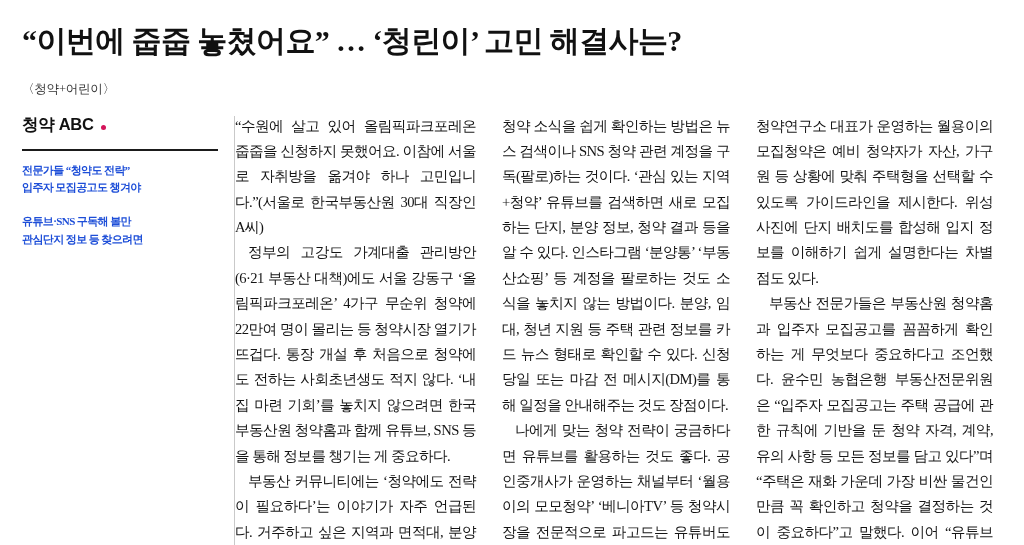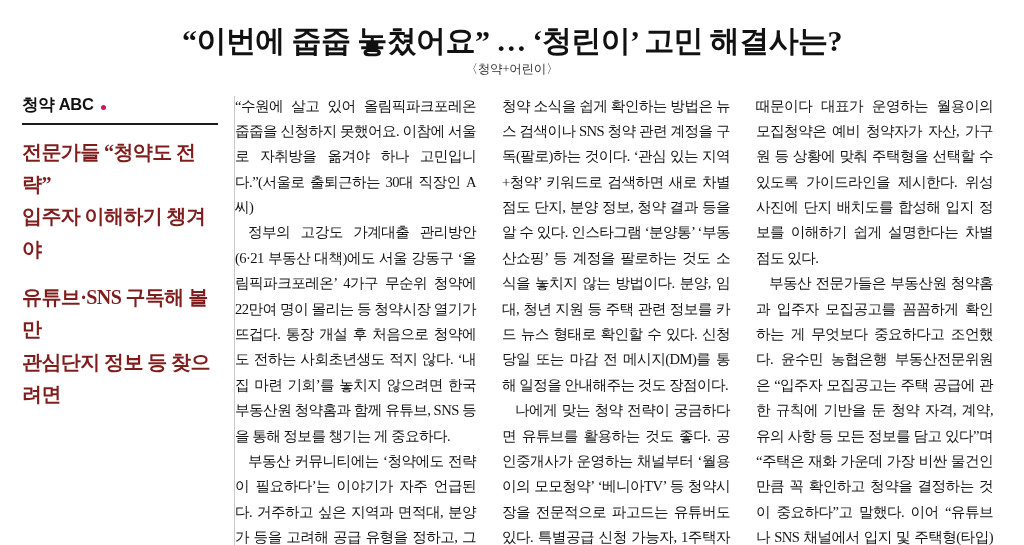--- a/index.html
+++ b/index.html
@@ -17,36 +17,35 @@
   .page {
     position: relative;
     width: 1024px;
     height: 545px;
     box-sizing: border-box;
     padding: 14px 22px 10px 22px;
   }
 
   
   .headline-block {
-    text-align: center;
     padding-top: 8px;
   }
   .headline {
     font-family: "Liberation Serif", serif;
     font-size: 30px;
     font-weight: bold;
     letter-spacing: -0.6px;
     color: #111111;
     line-height: 1.25;
   }
   .subhead {
     font-family: "Liberation Serif", serif;
     font-size: 12.5px;
     color: #333333;
-    margin-top: 1px;
+    margin-top: 21px;
     letter-spacing: -0.2px;
   }
 
   
   .columns {
     display: flex;
     margin-top: 16px;
     align-items: stretch;
   }
   .col {
@@ -72,21 +71,21 @@
     background: #c9c9c9;
     align-self: stretch;
     margin: 2px 0 0 0;
   }
 
   
   .kicker-row {
     display: flex;
     align-items: center;
     gap: 7px;
-    padding-bottom: 7px;
+    padding-bottom: 13px;
   }
   .kicker {
     font-family: "Liberation Sans", sans-serif;
     font-weight: bold;
     font-size: 16.5px;
     color: #111111;
     letter-spacing: -0.3px;
   }
   .kicker-dot {
     display: inline-block;
@@ -96,25 +95,25 @@
     background: #d4145a;
     margin-top: 6px;
   }
   .kicker-rule {
     height: 2px;
     background: #1b1b1b;
     margin-bottom: 11px;
   }
   .side-lead {
     font-family: "Liberation Serif", serif;
-    font-size: 20px;
+    font-size: 11px;
     font-weight: bold;
     line-height: 1.62;
     letter-spacing: -0.6px;
-    color: #7f1d1d;
+    color: #1d4ed8;
   }
   .side-lead .line { display: block; }
   .side-gap { height: 16px; }
 
   
   .body-text {
     font-family: "Liberation Serif", serif;
     font-size: 14.6px;
     line-height: 1.74;
     letter-spacing: -0.55px;
@@ -144,50 +143,50 @@
 
     <div class="col col-sidebar">
       <div class="kicker-row">
         <span class="kicker">청약 ABC</span>
         <span class="kicker-dot"></span>
       </div>
       <div class="kicker-rule"></div>
 
       <div class="side-lead">
         <span class="line">전문가들 “청약도 전략”</span>
-        <span class="line">입주자 이해하기 챙겨야</span>
+        <span class="line">입주자 모집공고도 챙겨야</span>
       </div>
 
       <div class="side-gap"></div>
 
       <div class="side-lead">
         <span class="line">유튜브·SNS 구독해 볼만</span>
         <span class="line">관심단지 정보 등 찾으려면</span>
       </div>
     </div>
 
     <div class="vrule"></div>
 
     <div class="col col-body first">
       <div class="body-text">
-        <p class="no-indent">“수원에 살고 있어 올림픽파크포레온 줍줍을 신청하지 못했어요. 이참에 서울로 자취방을 옮겨야 하나 고민입니다.”(서울로 출퇴근하는 30대 직장인 A씨)</p>
+        <p class="no-indent">“수원에 살고 있어 올림픽파크포레온 줍줍을 신청하지 못했어요. 이참에 서울로 자취방을 옮겨야 하나 고민입니다.”(서울로 한국부동산원 30대 직장인 A씨)</p>
         <p>정부의 고강도 가계대출 관리방안(6·21 부동산 대책)에도 서울 강동구 ‘올림픽파크포레온’ 4가구 무순위 청약에 22만여 명이 몰리는 등 청약시장 열기가 뜨겁다. 통장 개설 후 처음으로 청약에도 전하는 사회초년생도 적지 않다. ‘내 집 마련 기회’를 놓치지 않으려면 한국부동산원 청약홈과 함께 유튜브, SNS 등을 통해 정보를 챙기는 게 중요하다.</p>
         <p>부동산 커뮤니티에는 ‘청약에도 전략이 필요하다’는 이야기가 자주 언급된다. 거주하고 싶은 지역과 면적대, 분양가 등을 고려해 공급 유형을 정하고, 그에 따른 신청 조건을 미리 준비해야 하기 때문이다.</p>
       </div>
     </div>
 
     <div class="col col-body">
       <div class="body-text">
-        <p class="no-indent">청약 소식을 쉽게 확인하는 방법은 뉴스 검색이나 SNS 청약 관련 계정을 구독(팔로)하는 것이다. ‘관심 있는 지역+청약’ 키워드로 검색하면 새로 차별점도 단지, 분양 정보, 청약 결과 등을 알 수 있다. 인스타그램 ‘분양통’ ‘부동산쇼핑’ 등 계정을 팔로하는 것도 소식을 놓치지 않는 방법이다. 분양, 임대, 청년 지원 등 주택 관련 정보를 카드 뉴스 형태로 확인할 수 있다. 신청 당일 또는 마감 전 메시지(DM)를 통해 일정을 안내해주는 것도 장점이다.</p>
+        <p class="no-indent">청약 소식을 쉽게 확인하는 방법은 뉴스 검색이나 SNS 청약 관련 계정을 구독(팔로)하는 것이다. ‘관심 있는 지역+청약’ 유튜브를 검색하면 새로 모집하는 단지, 분양 정보, 청약 결과 등을 알 수 있다. 인스타그램 ‘분양통’ ‘부동산쇼핑’ 등 계정을 팔로하는 것도 소식을 놓치지 않는 방법이다. 분양, 임대, 청년 지원 등 주택 관련 정보를 카드 뉴스 형태로 확인할 수 있다. 신청 당일 또는 마감 전 메시지(DM)를 통해 일정을 안내해주는 것도 장점이다.</p>
         <p>나에게 맞는 청약 전략이 궁금하다면 유튜브를 활용하는 것도 좋다. 공인중개사가 운영하는 채널부터 ‘월용이의 모모청약’ ‘베니아TV’ 등 청약시장을 전문적으로 파고드는 유튜버도 있다. 특별공급 신청 가능자, 1주택자 등 각 조건에 따른 청약 여건을 참고할 수 있다. 박지민 월용</p>
       </div>
     </div>
 
     <div class="col col-body last">
       <div class="body-text">
-        <p class="no-indent">때문이다 대표가 운영하는 월용이의 모집청약은 예비 청약자가 자산, 가구원 등 상황에 맞춰 주택형을 선택할 수 있도록 가이드라인을 제시한다. 위성 사진에 단지 배치도를 합성해 입지 정보를 이해하기 쉽게 설명한다는 차별점도 있다.</p>
+        <p class="no-indent">청약연구소 대표가 운영하는 월용이의 모집청약은 예비 청약자가 자산, 가구원 등 상황에 맞춰 주택형을 선택할 수 있도록 가이드라인을 제시한다. 위성 사진에 단지 배치도를 합성해 입지 정보를 이해하기 쉽게 설명한다는 차별점도 있다.</p>
         <p>부동산 전문가들은 부동산원 청약홈과 입주자 모집공고를 꼼꼼하게 확인하는 게 무엇보다 중요하다고 조언했다. 윤수민 농협은행 부동산전문위원은 “입주자 모집공고는 주택 공급에 관한 규칙에 기반을 둔 청약 자격, 계약, 유의 사항 등 모든 정보를 담고 있다”며 “주택은 재화 가운데 가장 비싼 물건인 만큼 꼭 확인하고 청약을 결정하는 것이 중요하다”고 말했다. 이어 “유튜브나 SNS 채널에서 입지 및 주택형(타입) 분석 등 정보를 파악할 수 있어 모집공고와 같이 참고하면 큰 도움이 된다”고 덧붙였다.</p>
       </div>
 
     </div>
 
   </div>
 </div>
 
 </body></html>

